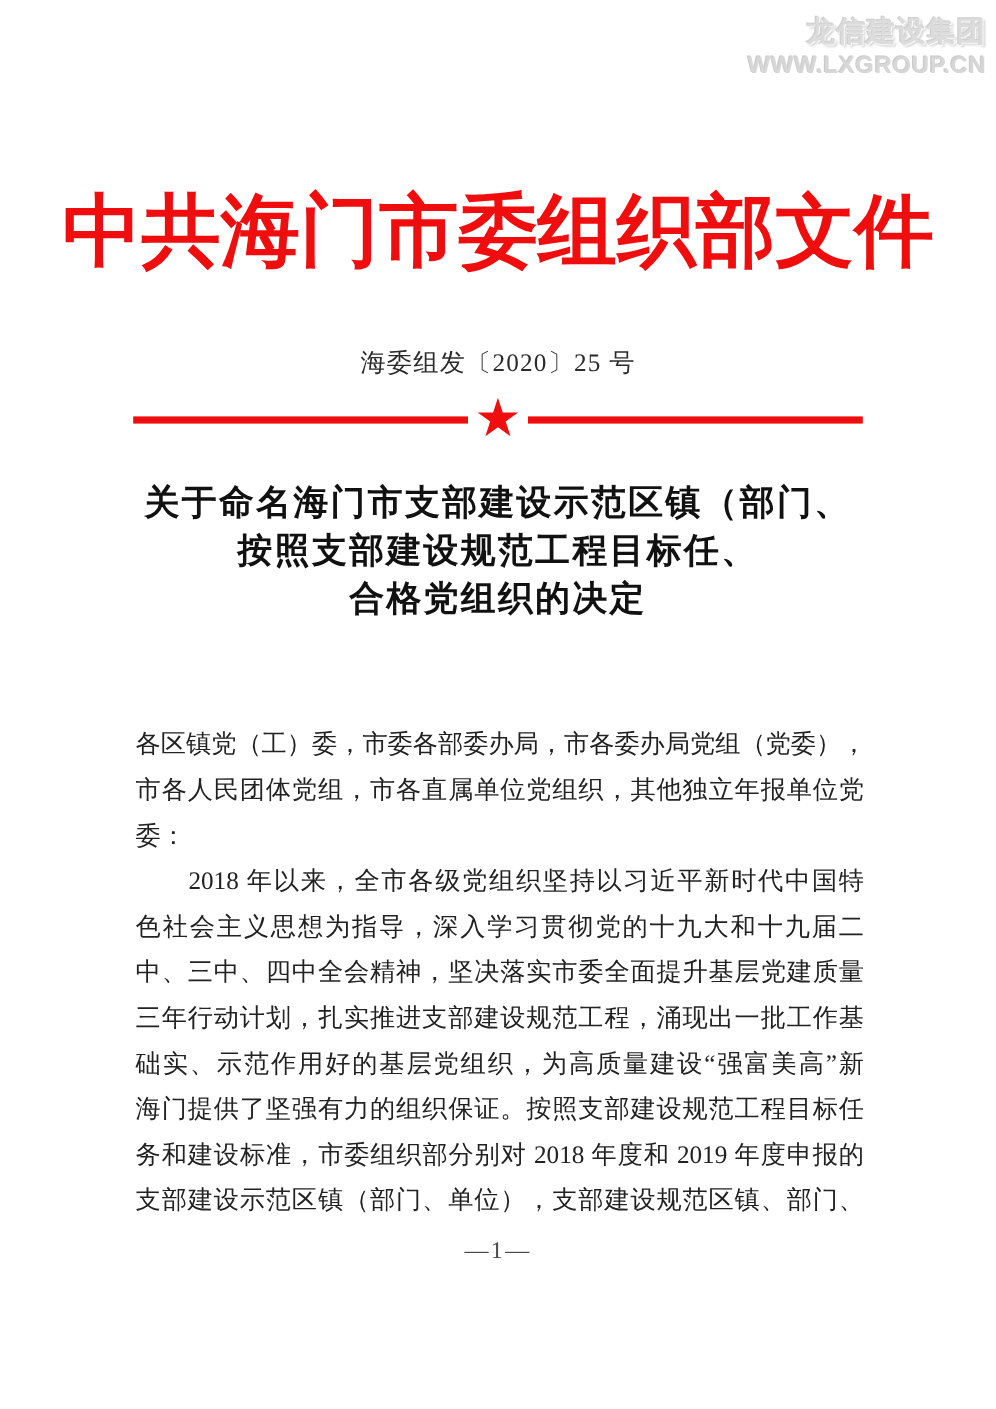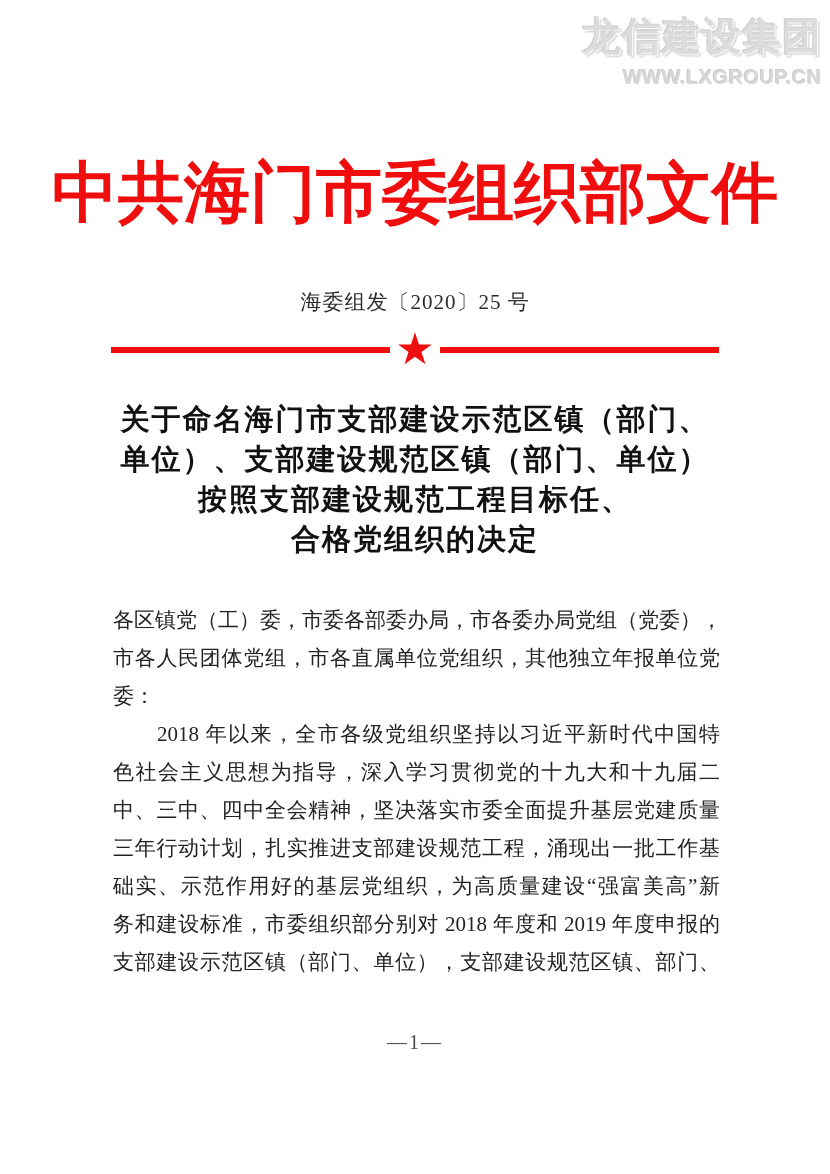--- a/index.html
+++ b/index.html
@@ -17,21 +17,21 @@
   
   .watermark {
     position: absolute;
     top: 10px;
     right: 8px;
     text-align: right;
     font-family: "Liberation Sans", "DejaVu Sans", sans-serif;
     user-select: none;
   }
   .wm-company {
-    font-size: 39px;
+    font-size: 24px;
     font-weight: 800;
     letter-spacing: 1px;
     color: #dcdcdc;
     text-shadow: -1px -1px 0 #cfcfcf, 1px 1px 1px #ffffff, 2px 2px 2px #c9c9c9;
   }
   .wm-url {
     margin-top: 2px;
     font-size: 20px;
     font-weight: 700;
     letter-spacing: 0.5px;
@@ -157,33 +157,33 @@
   <div class="doc-number">海委组发〔2020〕25 号</div>
 
   <div class="divider">
     <div class="rule"></div>
     <div class="star">★</div>
     <div class="rule"></div>
   </div>
 
   <div class="heading">
     <div class="heading-line">关于命名海门市支部建设示范区镇（部门、</div>
-    <div class="heading-line">单位）、支部建设规范区镇（部门、单位）</div>
     <div class="heading-line">按照支部建设规范工程目标任、</div>
     <div class="heading-line">合格党组织的决定</div>
   </div>
 
   <div class="body-text">
     <div class="body-line">各区镇党（工）委，市委各部委办局，市各委办局党组（党委），</div>
     <div class="body-line">市各人民团体党组，市各直属单位党组织，其他独立年报单位党</div>
     <div class="body-line plain">委：</div>
     <div class="body-line indent">2018 年以来，全市各级党组织坚持以习近平新时代中国特</div>
     <div class="body-line">色社会主义思想为指导，深入学习贯彻党的十九大和十九届二</div>
     <div class="body-line">中、三中、四中全会精神，坚决落实市委全面提升基层党建质量</div>
     <div class="body-line">三年行动计划，扎实推进支部建设规范工程，涌现出一批工作基</div>
     <div class="body-line">础实、示范作用好的基层党组织，为高质量建设“强富美高”新</div>
+    <div class="body-line">海门提供了坚强有力的组织保证。按照支部建设规范工程目标任</div>
     <div class="body-line">务和建设标准，市委组织部分别对 2018 年度和 2019 年度申报的</div>
     <div class="body-line">支部建设示范区镇（部门、单位），支部建设规范区镇、部门、</div>
   </div>
 
   <div class="footer">—1—</div>
 
 </div>
 
 </body></html>

